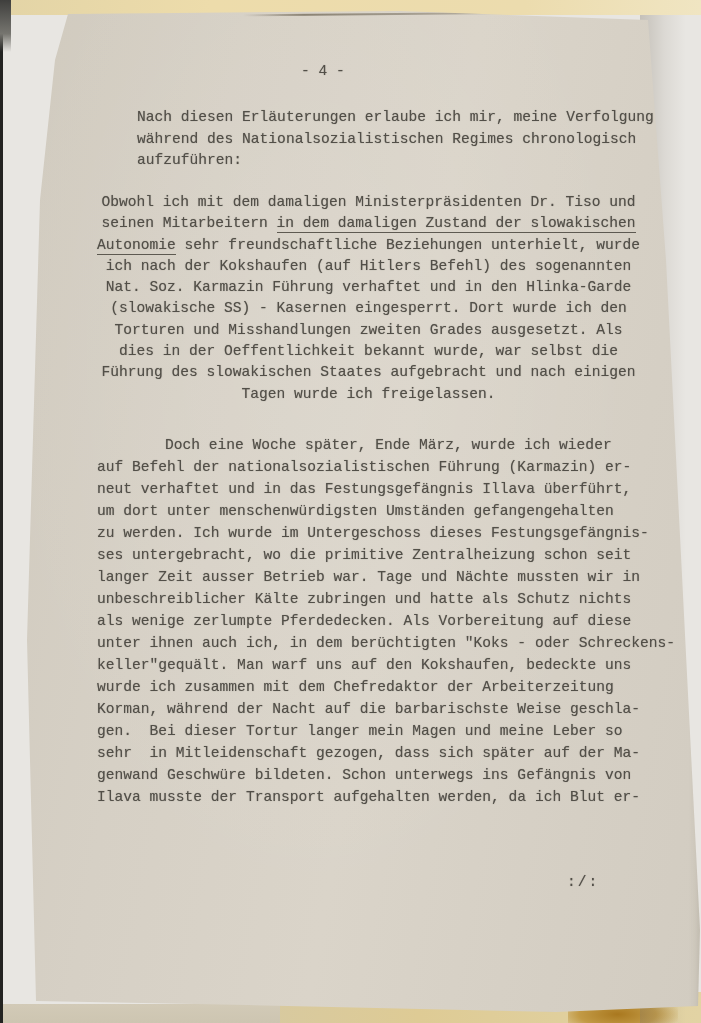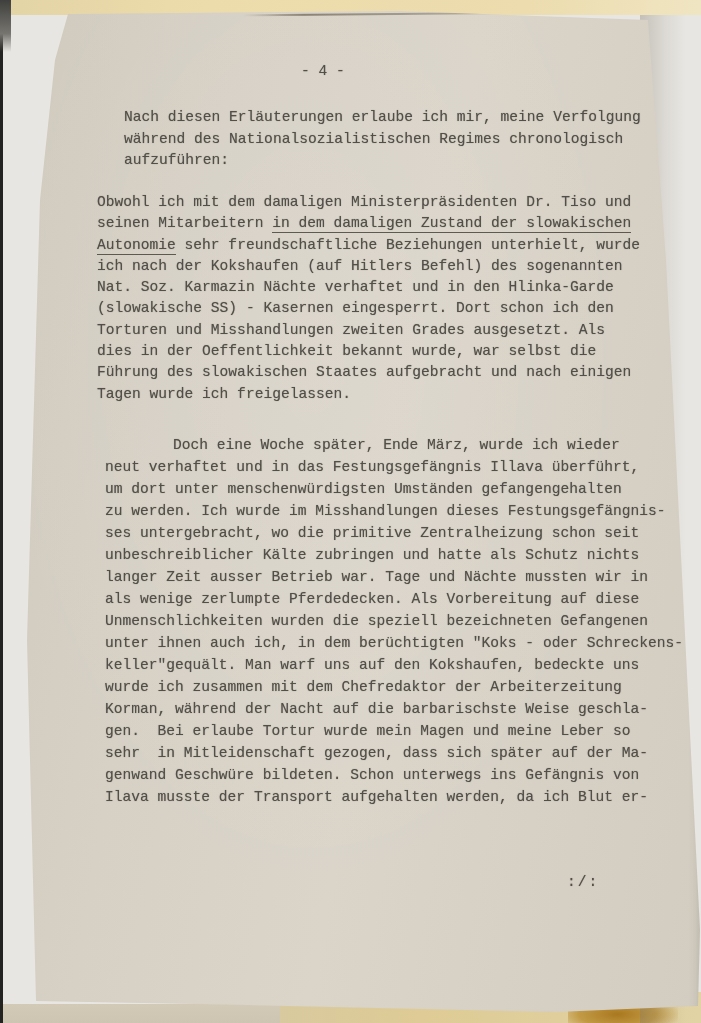--- a/index.html
+++ b/index.html
@@ -34,23 +34,23 @@
   .left-strip{position:absolute;left:0;top:0;width:3px;height:1023px;background:#232321;}
   .corner-dark{position:absolute;left:0;top:0;width:11px;height:52px;background:linear-gradient(180deg,#3f3f3d,#76756f 65%,rgba(118,117,111,0));}
   
   .tl,.pg-num,.cont{
     color:#524f48;
     font-size:14.6px;
     white-space:pre;
     text-shadow:0 0 1px rgba(82,79,72,.55);
   }
   .pg-num{position:absolute;left:301px;top:63px;}
-  .intro{position:absolute;left:124px;top:107px;line-height:21.5px;}
-  .para1{position:absolute;left:97px;top:192px;line-height:21.3px;}
-  .para2{position:absolute;left:97px;top:434px;line-height:22px;margin-left:8px;}
+  .intro{position:absolute;left:137px;top:107px;line-height:21.5px;}
+  .para1{position:absolute;left:97px;top:192px;line-height:21.3px;text-align:center;}
+  .para2{position:absolute;left:97px;top:434px;line-height:22px;}
   .indent1{padding-left:68px;}
   .ul{border-bottom:1.5px solid rgba(72,68,60,.85);padding-bottom:1px;}
   .cont{position:absolute;left:567px;top:874px;letter-spacing:2px;}
 </style>
 </head>
 <body>
 
 <div class="scan">
 
   <div class="yellow-top"></div>
@@ -70,43 +70,43 @@
       <div class="tl">Nach diesen Erläuterungen erlaube ich mir, meine Verfolgung</div>
       <div class="tl">während des Nationalsozialistischen Regimes chronologisch</div>
       <div class="tl">aufzuführen:</div>
     </div>
 
     <div class="para1">
       <div class="tl">Obwohl ich mit dem damaligen Ministerpräsidenten Dr. Tiso und</div>
       <div class="tl"><span>seinen Mitarbeitern </span><span class="ul">in dem damaligen Zustand der slowakischen</span></div>
       <div class="tl"><span class="ul">Autonomie</span><span> sehr freundschaftliche Beziehungen unterhielt, wurde</span></div>
       <div class="tl">ich nach der Kokshaufen (auf Hitlers Befehl) des sogenannten</div>
-      <div class="tl">Nat. Soz. Karmazin Nächte verhaftet und in den Hlinka-Garde</div>
-      <div class="tl">(slowakische SS) - Kasernen eingesperrt. Dort schon ich den</div>
+      <div class="tl">Nat. Soz. Karmazin Führung verhaftet und in den Hlinka-Garde</div>
+      <div class="tl">(slowakische SS) - Kasernen eingesperrt. Dort wurde ich den</div>
       <div class="tl">Torturen und Misshandlungen zweiten Grades ausgesetzt. Als</div>
       <div class="tl">dies in der Oeffentlichkeit bekannt wurde, war selbst die</div>
       <div class="tl">Führung des slowakischen Staates aufgebracht und nach einigen</div>
       <div class="tl">Tagen wurde ich freigelassen.</div>
     </div>
 
     <div class="para2">
       <div class="tl indent1">Doch eine Woche später, Ende März, wurde ich wieder</div>
+      <div class="tl">auf Befehl der nationalsozialistischen Führung (Karmazin) er-</div>
       <div class="tl">neut verhaftet und in das Festungsgefängnis Illava überführt,</div>
       <div class="tl">um dort unter menschenwürdigsten Umständen gefangengehalten</div>
-      <div class="tl">zu werden. Ich wurde im Misshandlungen dieses Festungsgefängnis-</div>
+      <div class="tl">zu werden. Ich wurde im Untergeschoss dieses Festungsgefängnis-</div>
       <div class="tl">ses untergebracht, wo die primitive Zentralheizung schon seit</div>
+      <div class="tl">langer Zeit ausser Betrieb war. Tage und Nächte mussten wir in</div>
       <div class="tl">unbeschreiblicher Kälte zubringen und hatte als Schutz nichts</div>
-      <div class="tl">langer Zeit ausser Betrieb war. Tage und Nächte mussten wir in</div>
       <div class="tl">als wenige zerlumpte Pferdedecken. Als Vorbereitung auf diese</div>
-      <div class="tl">Unmenschlichkeiten wurden die speziell bezeichneten Gefangenen</div>
       <div class="tl">unter ihnen auch ich, in dem berüchtigten "Koks - oder Schreckens-</div>
       <div class="tl">keller"gequält. Man warf uns auf den Kokshaufen, bedeckte uns</div>
       <div class="tl">wurde ich zusammen mit dem Chefredaktor der Arbeiterzeitung</div>
       <div class="tl">Korman, während der Nacht auf die barbarischste Weise geschla-</div>
-      <div class="tl">gen.  Bei erlaube Tortur wurde mein Magen und meine Leber so</div>
+      <div class="tl">gen.  Bei dieser Tortur langer mein Magen und meine Leber so</div>
       <div class="tl">sehr  in Mitleidenschaft gezogen, dass sich später auf der Ma-</div>
       <div class="tl">genwand Geschwüre bildeten. Schon unterwegs ins Gefängnis von</div>
       <div class="tl">Ilava musste der Transport aufgehalten werden, da ich Blut er-</div>
     </div>
 
     <div class="cont">:/:</div>
   </div>
 
   <div class="left-strip"></div>
   <div class="corner-dark"></div>

